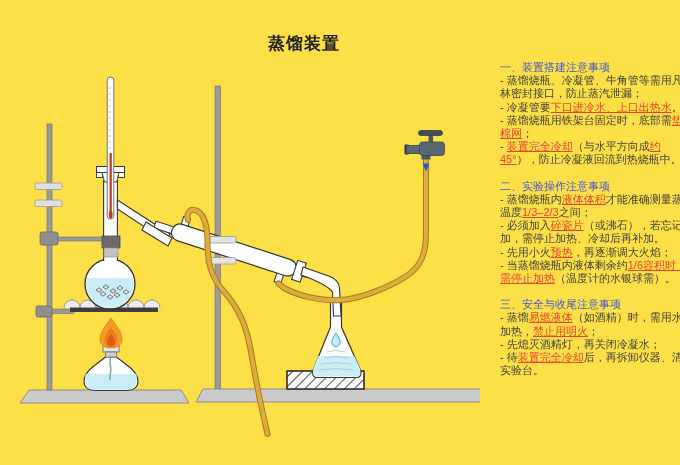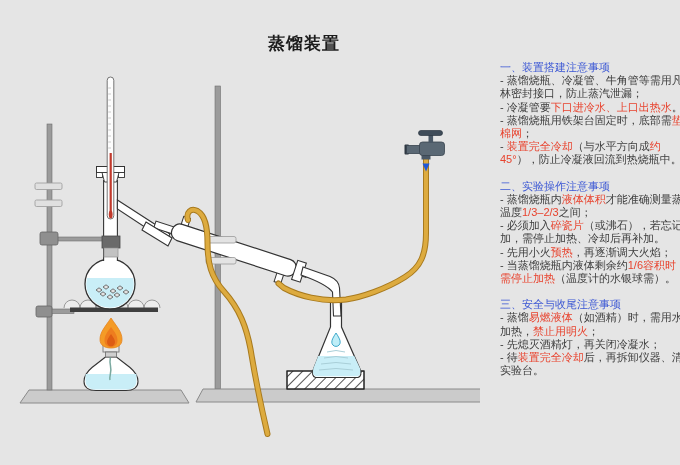--- a/index.html
+++ b/index.html
@@ -1,27 +1,27 @@
 <!DOCTYPE html>
 <html style="--blue: #3a56d4; --red: #e8432e; --body: #3d3d3d;"><head>
 <meta charset="utf-8">
 <style>
   html,body{margin:0;padding:0;background:#fff;}
-  .screen{position:relative;width:680px;height:465px;background:#e5e5e5;overflow:hidden;
+  .screen{position:relative;width:680px;height:465px;background:#fde047;overflow:hidden;
           font-family:"Liberation Sans",sans-serif;}
   .title{position:absolute;left:226px;top:32px;width:156px;text-align:center;
          font-size:17px;font-weight:bold;color:#1c1c1c;letter-spacing:1px;}
   .diagram-svg{position:absolute;left:0;top:0;}
   .notes{position:absolute;left:500px;top:61px;width:197px;
          font-size:11px;line-height:13.2px;color:var(--body,#3d3d3d);}
   .sec{margin:0 0 0 0;}
   .sec + .sec{margin-top:13px;}
   .sec-h{color:var(--blue,#3a56d4);}
   .note-line{color:var(--body,#3d3d3d);}
-  .red{color:var(--red,#e8432e);}
+  .red{color:var(--red,#e8432e);text-decoration:underline;}
 </style>
 </head>
 <body>
 
 <div class="screen">
 
   <div class="title">蒸馏装置</div>
 
   <svg class="diagram-svg" width="480" height="465" viewBox="0 0 480 465">
     <defs>

